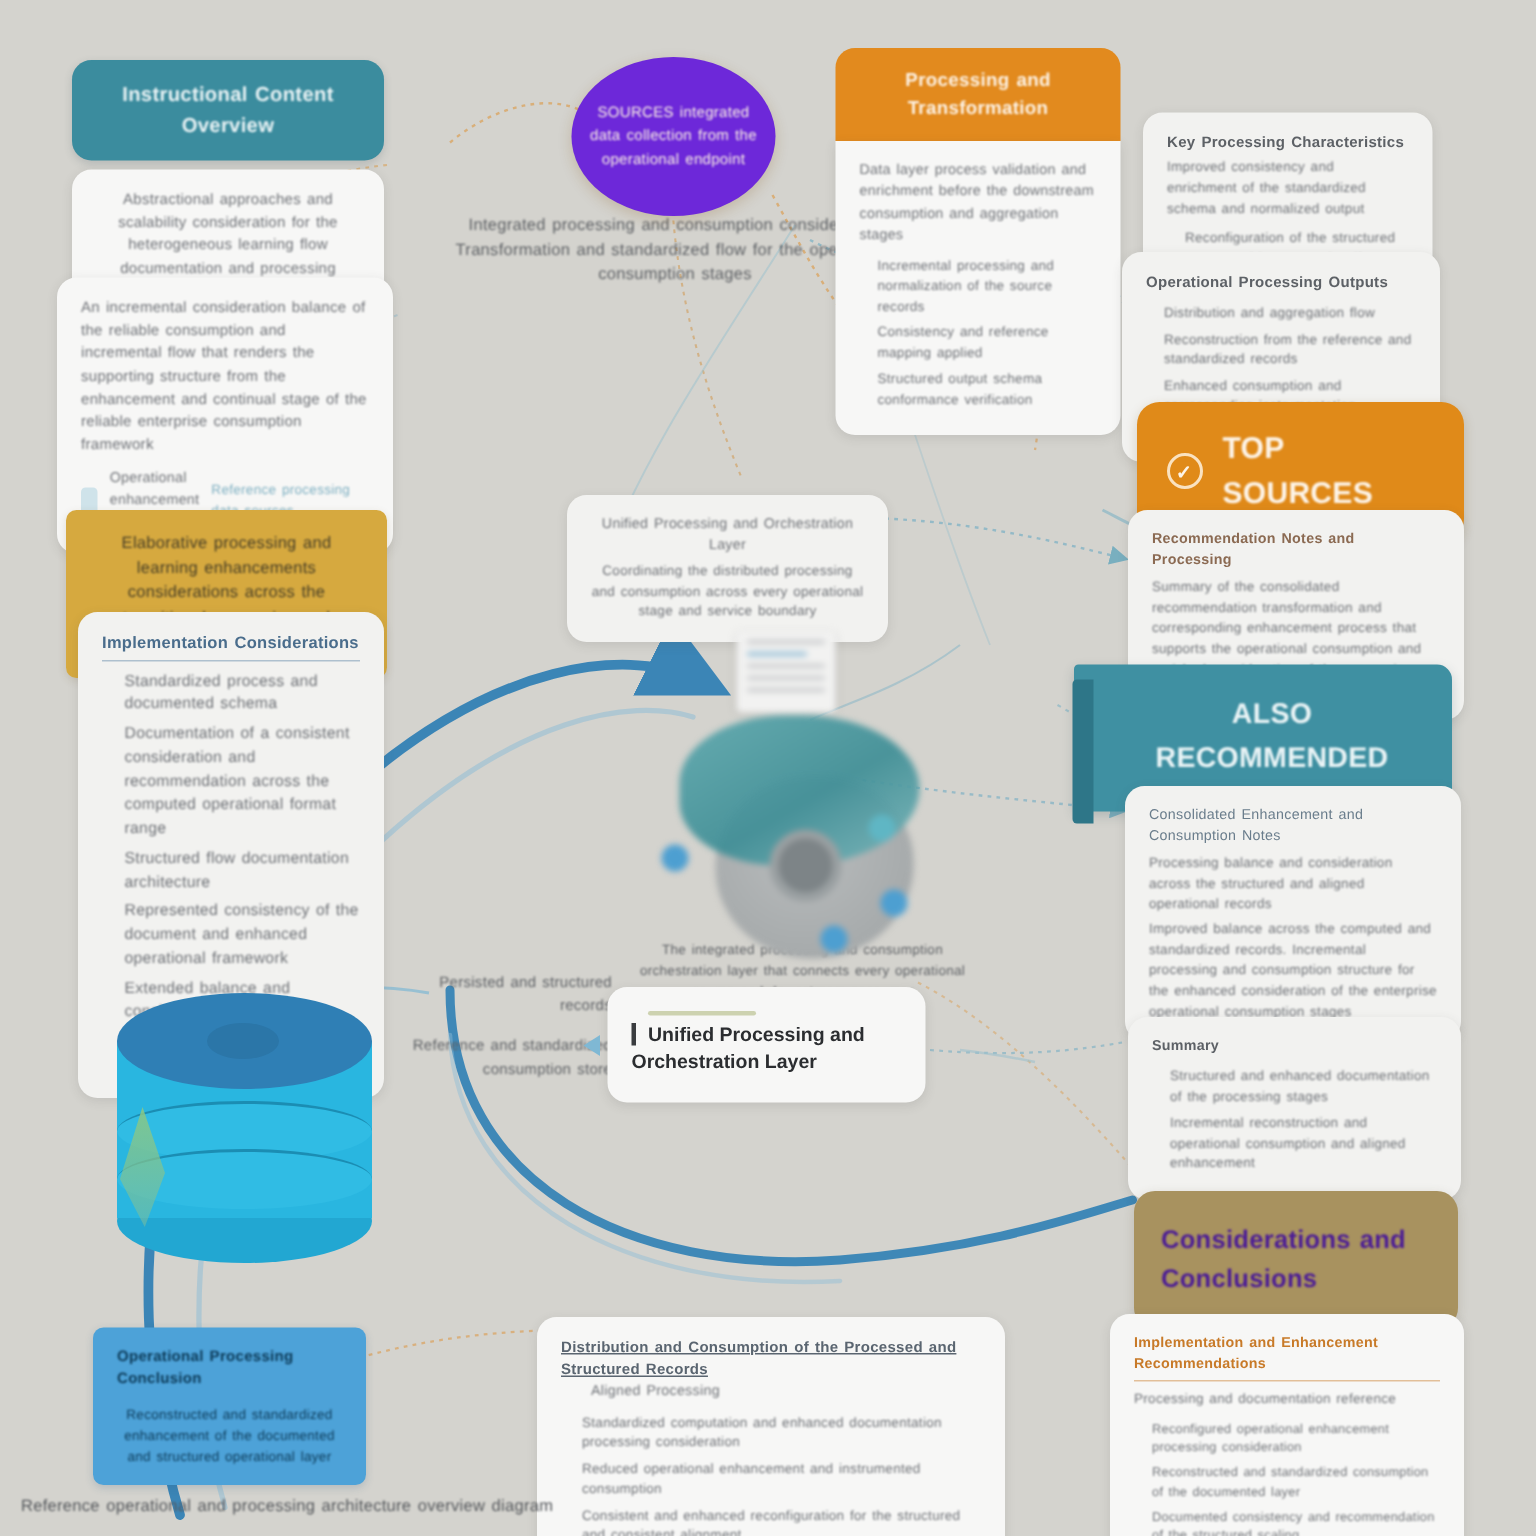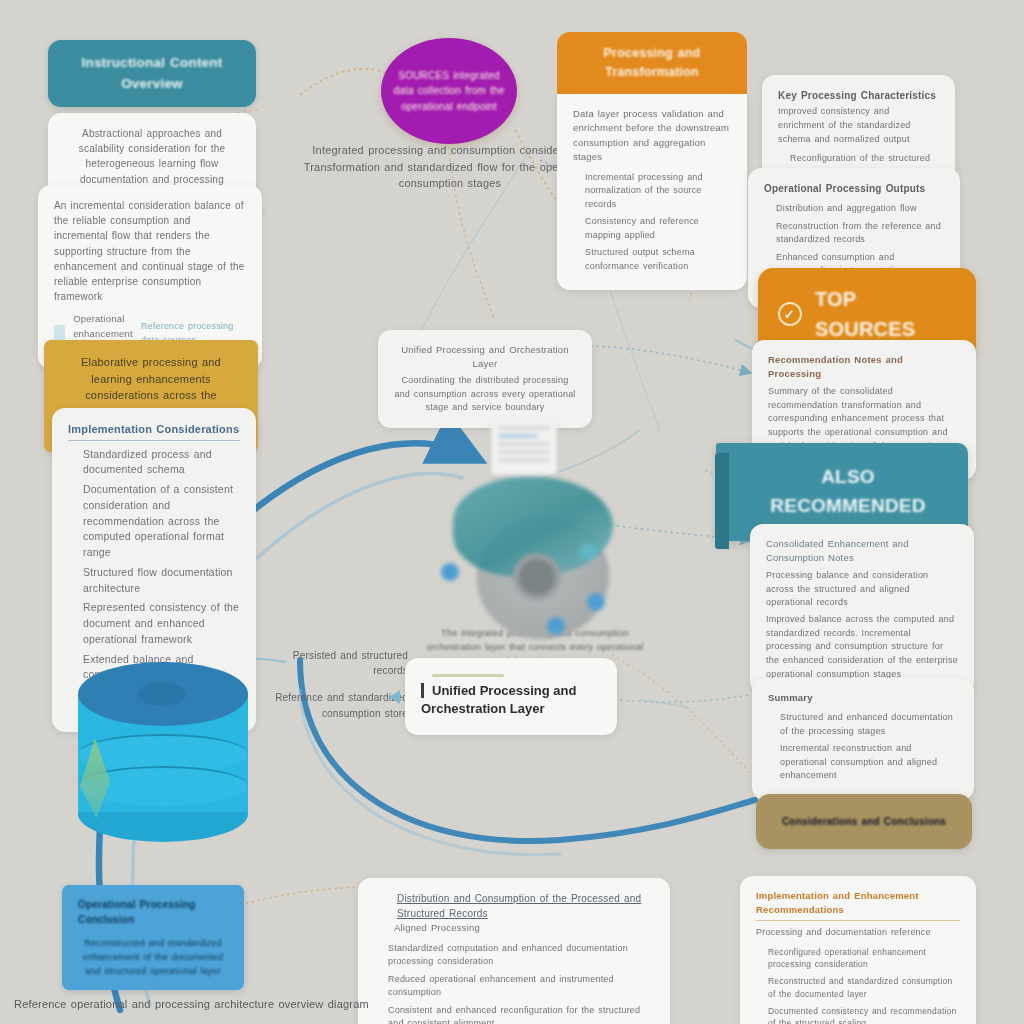--- a/index.html
+++ b/index.html
@@ -74,25 +74,25 @@
     padding: 16px 20px;
     font-size: 20px;
     font-weight: 700;
     letter-spacing: 1.6px;
     display: flex; align-items: center; gap: 13px;
     justify-content: center;
     box-shadow: 0 3px 8px rgba(120,80,20,0.22);
   }
   .pill-tan {
     background: #a8925f;
-    color: #0f172a;
+    color: #4c1d95;
     border-radius: 14px;
     padding: 20px 18px;
-    text-align: center;
-    font-size: 10px;
+    text-align: left;
+    font-size: 17px;
     font-weight: 600;
     box-shadow: 0 2px 7px rgba(90,80,50,0.18);
   }
   .card-amber {
     background: #d6a93f;
     border-radius: 7px;
     padding: 14px 18px;
     color: #4a4026;
     font-size: 11px;
     text-align: center;
@@ -123,21 +123,21 @@
   .ribbon-fold {
     position: absolute;
     left: -1px; top: 10px; bottom: -8px; width: 14px;
     background: #2e7688;
     border-radius: 3px 0 0 3px;
   }
 
   
   .ellipse {
     width: 136px; height: 106px;
-    background: #a21caf;
+    background: #6d28d9;
     border-radius: 50%;
     display: flex; align-items: center; justify-content: flex-start;
     text-align: center;
     color: #fdf2e4;
     font-size: 10px;
     padding: 10px;
     box-shadow: 0 3px 9px rgba(130,80,20,0.22);
   }
 
   
@@ -532,21 +532,21 @@
 
   <div class="node" style="left:62px; top:885px; width:182px;">
     <div class="card-blue">
       <span class="tx b" style="font-size:10px; font-weight:600;">Operational Processing Conclusion</span>
       <span class="tx b" style="font-size:9px; margin-top:10px; text-align:center;">Reconstructed and standardized enhancement of the documented and structured operational layer</span>
     </div>
   </div>
 
   <div class="node" style="left:358px; top:878px; width:312px;">
     <div class="card white">
-      <span class="tx sharp" style="font-size:10px; font-weight:400; color:#5a6570; text-decoration:underline;margin-left:23px;">Distribution and Consumption of the Processed and Structured Records</span>
+      <span class="tx sharp" style="font-size:10px; font-weight:700; color:#5a6570; text-decoration:underline;">Distribution and Consumption of the Processed and Structured Records</span>
       <span class="tx" style="font-size:9.5px; margin-left:20px;">Aligned Processing</span>
       <ul class="bl" style="padding-left:14px;">
         <li class="tx" style="font-size:9px;">Standardized computation and enhanced documentation processing consideration</li>
         <li class="tx" style="font-size:9px;">Reduced operational enhancement and instrumented consumption</li>
         <li class="tx" style="font-size:9px;">Consistent and enhanced reconfiguration for the structured and consistent alignment</li>
       </ul>
     </div>
   </div>
 
   <div class="caption" style="left:14px; top:996px; width:600px;">

